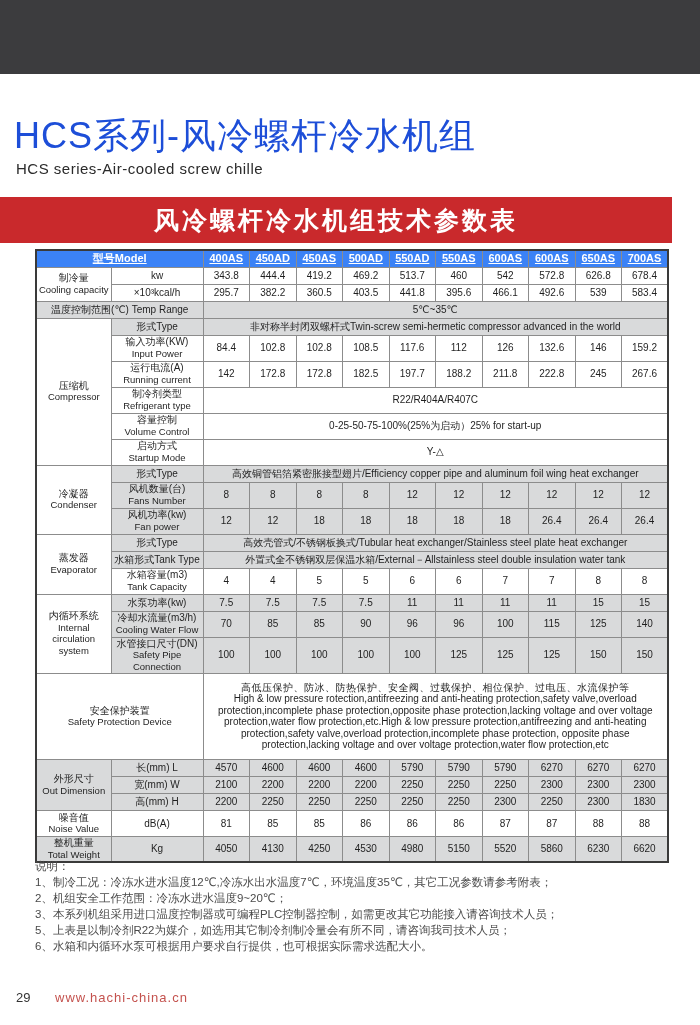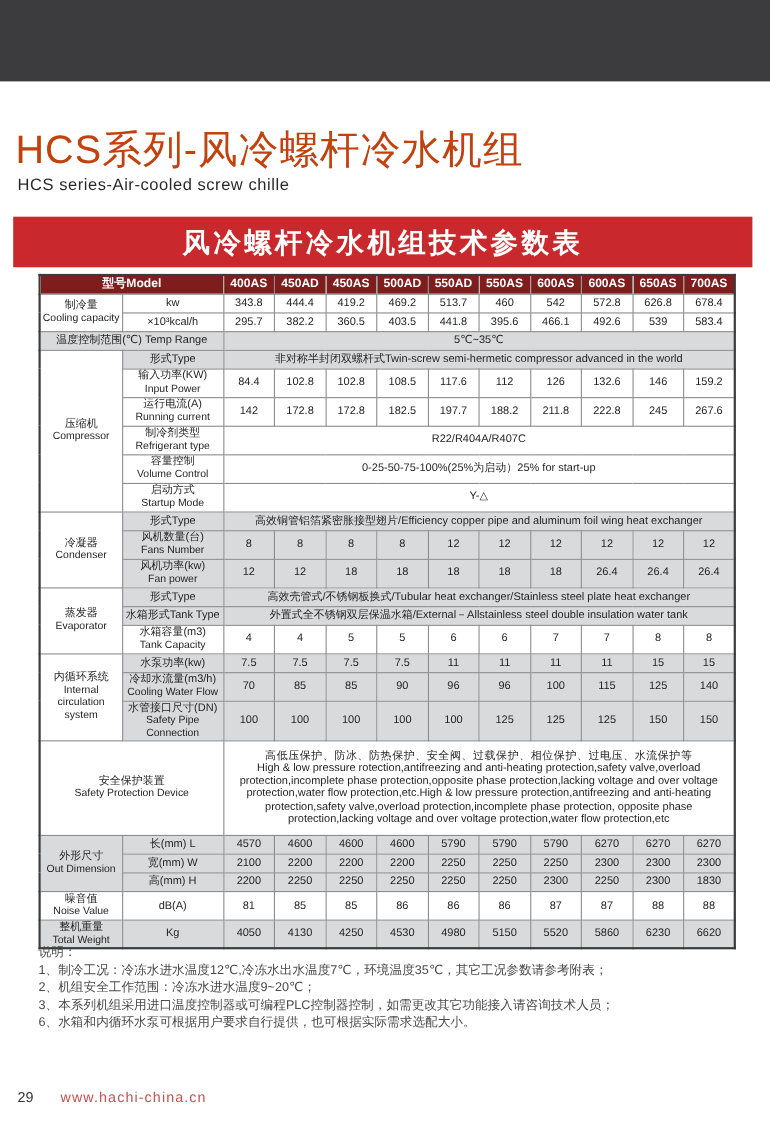--- a/index.html
+++ b/index.html
@@ -1,33 +1,33 @@
 <!DOCTYPE html>
 <html><head>
 <meta charset="utf-8">
 <style>
   html,body{margin:0;padding:0;}
   body{
     width:700px;height:1025px;position:relative;background:#ffffff;
     font-family:"Liberation Sans","DejaVu Sans",sans-serif;color:#222;overflow:hidden;
   }
   .top-band{position:absolute;left:0;top:0;width:700px;height:74px;background:#3c3c3e;}
-  .page-title{position:absolute;left:14px;top:112px;font-size:36px;font-weight:500;color:#c2410c;letter-spacing:1px;white-space:nowrap;}
+  .page-title{position:absolute;left:14px;top:112px;font-size:36px;font-weight:500;color:#1d4ed8;letter-spacing:1px;white-space:nowrap;}
   .page-subtitle{position:absolute;left:16px;top:160px;font-size:15px;color:#2a2a2a;letter-spacing:.5px;}
-  .red-banner{position:absolute;left:12px;top:197px;width:672px;height:46px;background:#c9292c;
+  .red-banner{position:absolute;left:0;top:197px;width:672px;height:46px;background:#c9292c;
     display:flex;align-items:center;justify-content:center;}
   .red-banner span{color:#fff;font-size:25px;font-weight:bold;letter-spacing:3px;}
   .table-wrap{position:absolute;left:35px;top:249px;}
   table.t{border-collapse:collapse;table-layout:fixed;width:632px;}
   table.t td,table.t th{
     border:1px solid #8c8c8c;text-align:center;vertical-align:middle;
     font-size:10px;line-height:1.15;padding:0 1px;overflow:hidden;color:#1f1f1f;font-weight:normal;
   }
   table.t{border:2px solid #3a3a3a;}
-  tr.hd td{background:#7f1d1d;color:#fff;font-weight:bold;font-size:11px;}
+  tr.hd td{background:#3b82f6;color:#fff;font-weight:bold;font-size:11px;text-decoration:underline;}
   td.gray{background:#d9dadb;}
   td.tk{border-top:2px solid #3a3a3a;}
   td.lab .en{font-size:9.5px;}
   td.safety{text-align:left;padding:3px 6px;font-size:9.6px;line-height:1.22;}
   td.safety .cn{font-size:10px;letter-spacing:.5px;}
   .notes{position:absolute;left:35px;top:858px;font-size:11.5px;color:#4a4a4a;line-height:16px;}
   .footer{position:absolute;left:0;top:990px;width:700px;font-size:13px;}
   .footer .pg{position:absolute;left:16px;top:0;color:#333;}
   .footer .url{position:absolute;left:55px;top:0;color:#c4524e;letter-spacing:1px;}
 </style>
@@ -315,20 +315,21 @@
       </tbody>
   </table>
 </div>
 
 <div class="notes">
   <div>说明：</div>
   <div id="notes-items">
       <div>1、制冷工况：冷冻水进水温度12℃,冷冻水出水温度7℃，环境温度35℃，其它工况参数请参考附表；</div>
       <div>2、机组安全工作范围：冷冻水进水温度9~20℃；</div>
       <div>3、本系列机组采用进口温度控制器或可编程PLC控制器控制，如需更改其它功能接入请咨询技术人员；</div>
+      <div>5、上表是以制冷剂R22为媒介，如选用其它制冷剂制冷量会有所不同，请咨询我司技术人员；</div>
       <div>6、水箱和内循环水泵可根据用户要求自行提供，也可根据实际需求选配大小。</div>
     </div>
 </div>
 
 <div class="footer">
   <span class="pg">29</span>
   <span class="url">www.hachi-china.cn</span>
 </div>
 
 </body></html>

